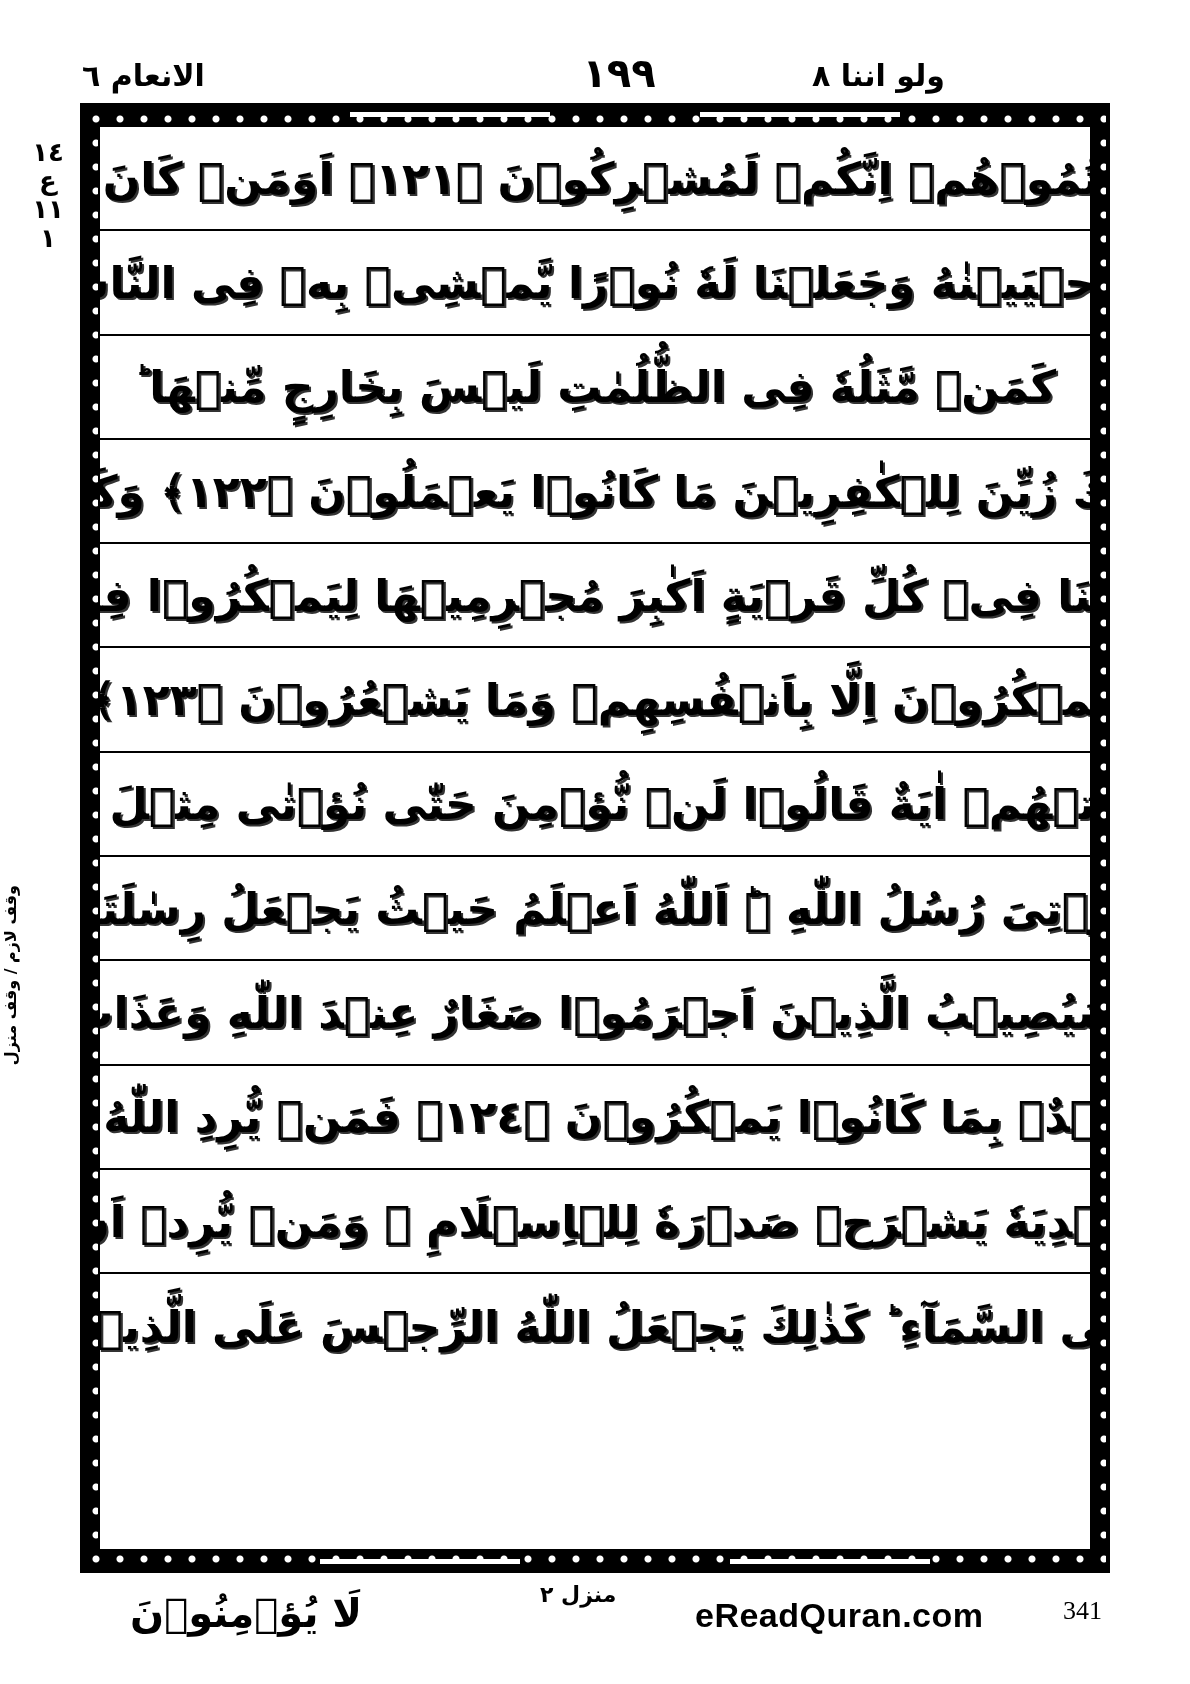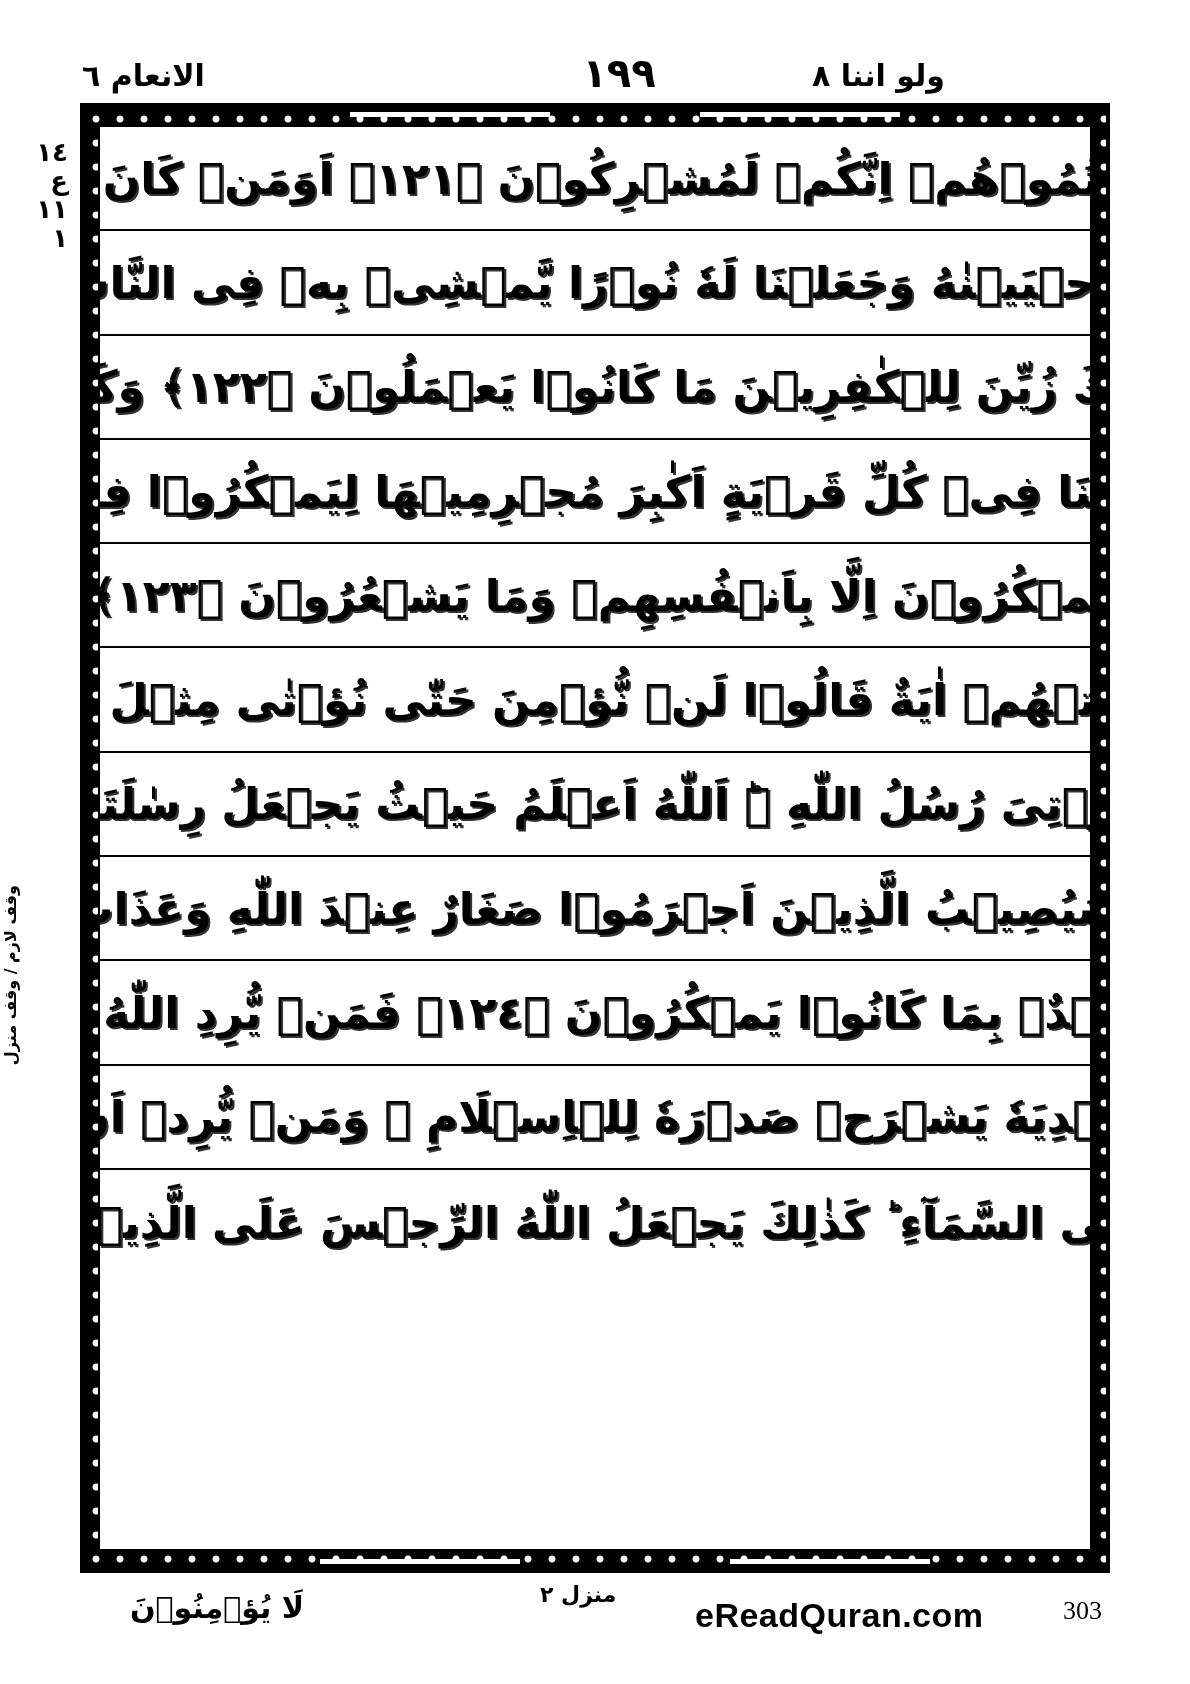--- a/index.html
+++ b/index.html
@@ -100,21 +100,21 @@
     .line:last-child {
       border-bottom: none;
     }
 
     
     .margin-ruku {
       position: absolute;
       left: 28px;
       top: 138px;
       width: 40px;
-      text-align: right;
+      text-align: center;
       font-size: 26px;
       font-weight: bold;
       line-height: 1.1;
     }
     .margin-waqf {
       position: absolute;
       left: 6px;
       top: 880px;
       width: 70px;
       font-size: 16px;
@@ -130,21 +130,21 @@
       position: absolute;
       top: 1578px;
       left: 0;
       width: 1190px;
       height: 100px;
     }
     .ftr-catchword {
       position: absolute;
       left: 130px;
       top: 12px;
-      font-size: 30px;
+      font-size: 40px;
       font-weight: bold;
       direction: rtl;
     }
     .ftr-manzil {
       position: absolute;
       left: 540px;
       top: 4px;
       font-size: 22px;
       font-weight: bold;
       direction: rtl;
@@ -180,30 +180,31 @@
 
 <div class="frame">
   <div class="frame-pattern"></div>
   <div class="frame-gap" style="left:270px; top:9px; width:200px; height:5px;"></div>
   <div class="frame-gap" style="left:620px; top:9px; width:200px; height:5px;"></div>
   <div class="frame-gap" style="left:240px; bottom:9px; width:200px; height:5px;"></div>
   <div class="frame-gap" style="left:650px; bottom:9px; width:200px; height:5px;"></div>
   <div class="frame-inner">
     <div class="line">اَطَعۡتُمُوۡهُمۡ اِنَّكُمۡ لَمُشۡرِكُوۡنَ ﴿١٢١﴾ اَوَمَنۡ كَانَ مَيۡتًا</div>
     <div class="line">فَاَحۡيَيۡنٰهُ وَجَعَلۡنَا لَهٗ نُوۡرًا يَّمۡشِىۡ بِهٖ فِى النَّاسِ</div>
+    <div class="line">كَمَنۡ مَّثَلُهٗ فِى الظُّلُمٰتِ لَيۡسَ بِخَارِجٍ مِّنۡهَا ؕ</div>
     <div class="line">كَذٰلِكَ زُيِّنَ لِلۡكٰفِرِيۡنَ مَا كَانُوۡا يَعۡمَلُوۡنَ ﴿١٢٢﴾ وَكَذٰلِكَ</div>
     <div class="line">جَعَلۡنَا فِىۡ كُلِّ قَرۡيَةٍ اَكٰبِرَ مُجۡرِمِيۡهَا لِيَمۡكُرُوۡا فِيۡهَا ؕ</div>
     <div class="line">وَمَا يَمۡكُرُوۡنَ اِلَّا بِاَنۡفُسِهِمۡ وَمَا يَشۡعُرُوۡنَ ﴿١٢٣﴾ وَاِذَا</div>
     <div class="line">جَآءَتۡهُمۡ اٰيَةٌ قَالُوۡا لَنۡ نُّؤۡمِنَ حَتّٰى نُؤۡتٰى مِثۡلَ مَاۤ</div>
     <div class="line">اُوۡتِىَ رُسُلُ اللّٰهِ ؔؕ اَللّٰهُ اَعۡلَمُ حَيۡثُ يَجۡعَلُ رِسٰلَتَهٗ ؕ</div>
     <div class="line">سَيُصِيۡبُ الَّذِيۡنَ اَجۡرَمُوۡا صَغَارٌ عِنۡدَ اللّٰهِ وَعَذَابٌ</div>
     <div class="line">شَدِيۡدٌۢ بِمَا كَانُوۡا يَمۡكُرُوۡنَ ﴿١٢٤﴾ فَمَنۡ يُّرِدِ اللّٰهُ اَنۡ</div>
     <div class="line">يَّهۡدِيَهٗ يَشۡرَحۡ صَدۡرَهٗ لِلۡاِسۡلَامِ ۚ وَمَنۡ يُّرِدۡ اَنۡ</div>
     <div class="line">فِى السَّمَآءِ ؕ كَذٰلِكَ يَجۡعَلُ اللّٰهُ الرِّجۡسَ عَلَى الَّذِيۡنَ</div>
   </div>
 </div>
 
 <div class="footer">
   <span class="ftr-catchword">لَا يُؤۡمِنُوۡنَ</span>
   <span class="ftr-manzil">منزل ٢</span>
   <span class="ftr-site">eReadQuran.com</span>
-  <span class="ftr-pgnum">303</span>
+  <span class="ftr-pgnum">341</span>
 </div>
 
 </body></html>

